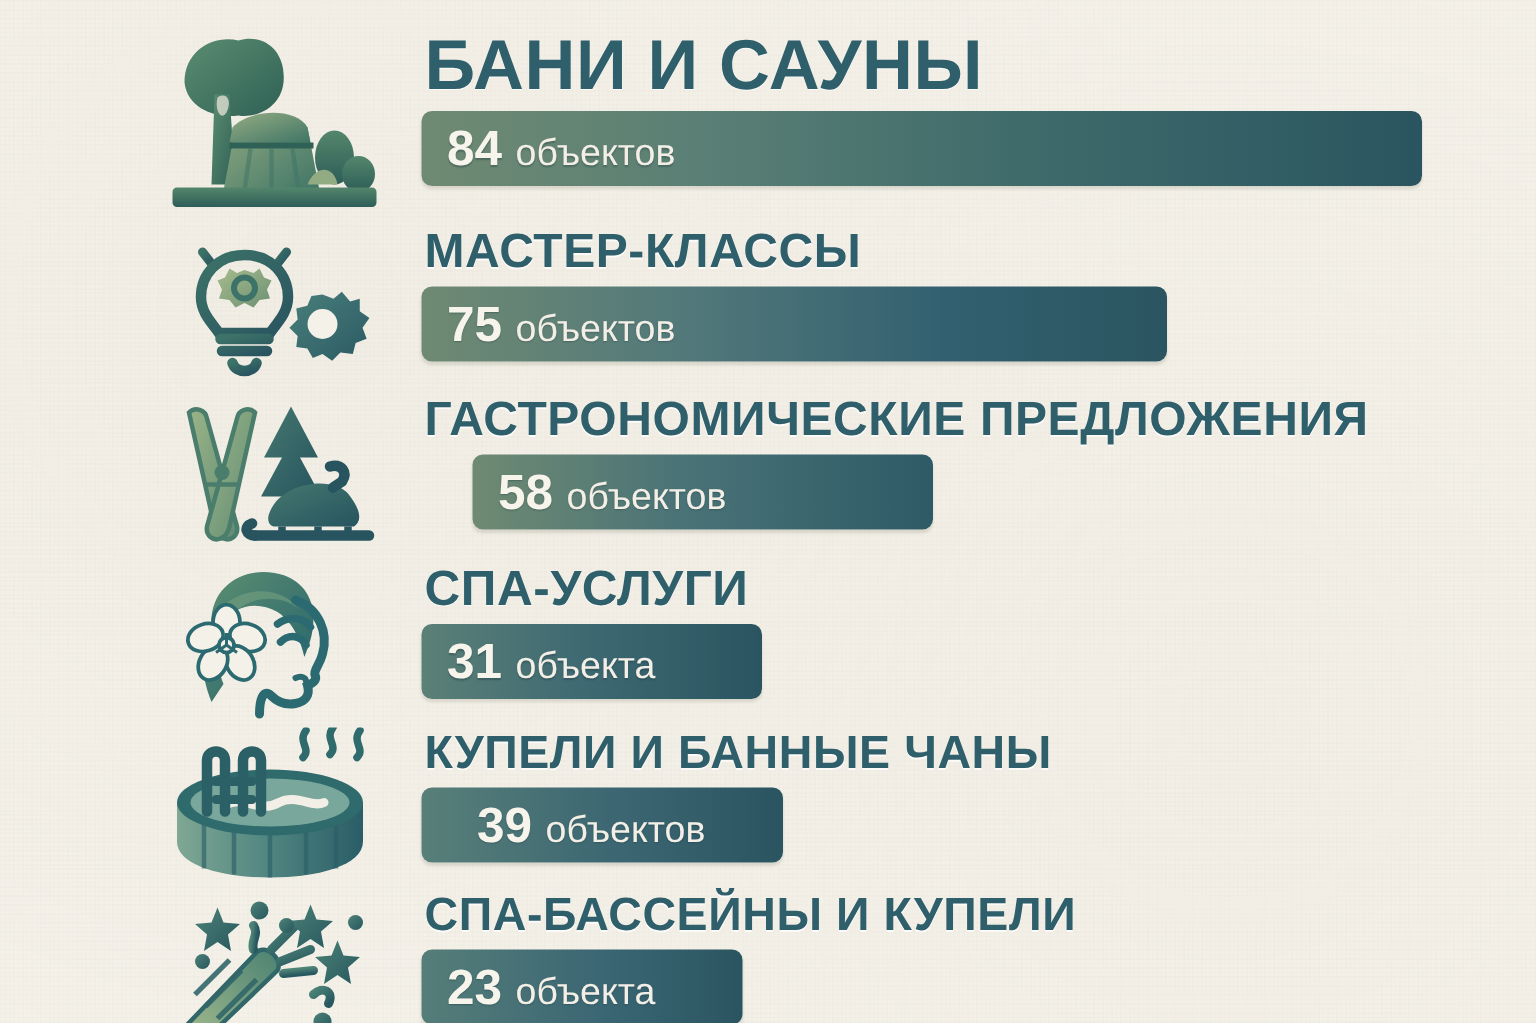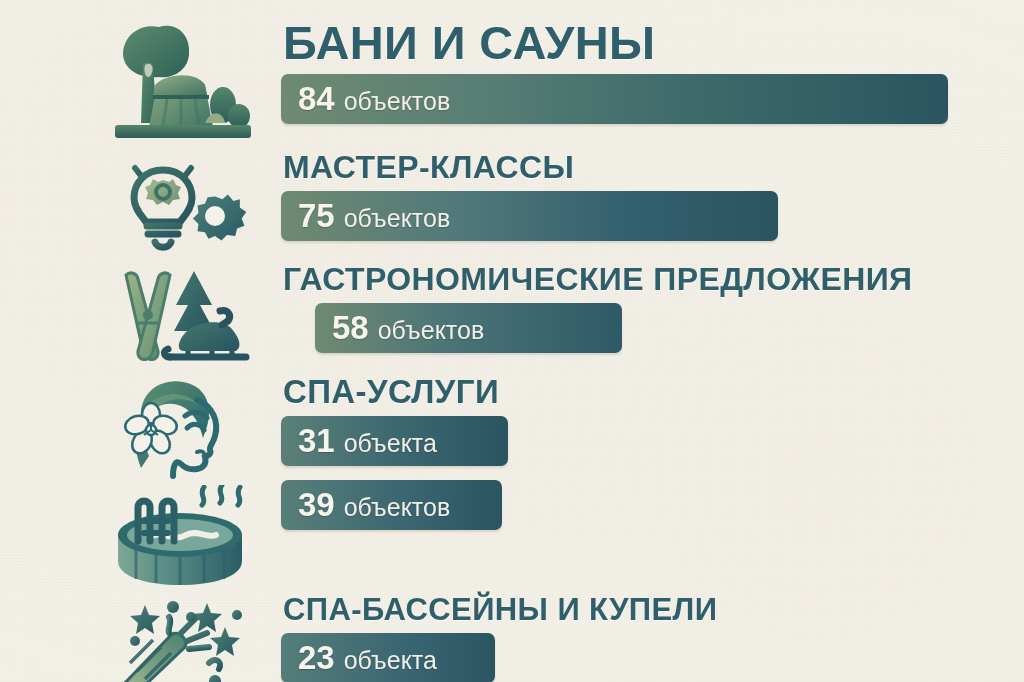--- a/index.html
+++ b/index.html
@@ -127,21 +127,21 @@
   #row-3 { top: 370px; }
   #row-3 .icon-wrap { top: 2px; height: 108px; }
   #row-3 .text-col { top: 0px; }
   #row-3 .row-title { font-size: 33px; line-height: 39px; margin: 2px 0 5px 2px; }
   #row-3 .bar { width: 227px; }
 
   #row-4 { top: 480px; }
   #row-4 .icon-wrap { top: 4px; height: 104px; }
   #row-4 .text-col { top: 0px; }
   #row-4 .row-title { font-size: 31px; line-height: 37px; margin: 3px 0 5px 2px; }
-  #row-4 .bar { width: 221px; }
+  #row-4 .bar { width: 221px; padding-left: 20px; }
 
   #row-5 { top: 588px; }
   #row-5 .icon-wrap { top: 6px; height: 96px; }
   #row-5 .text-col { top: 0px; }
   #row-5 .row-title { font-size: 31px; line-height: 37px; margin: 3px 0 5px 2px; }
   #row-5 .bar { width: 214px; }
 </style>
 </head>
 <body>
 
@@ -367,20 +367,21 @@
 
           <ellipse cx="74" cy="50" rx="53" ry="16" fill="#79a79b"></ellipse>
           <path d="M44 52 C56 44 66 58 80 50 C92 44 102 54 110 50" fill="none" stroke="#f2efe6" stroke-width="6" stroke-linecap="round"></path>
 
           <path d="M32 56 L32 22 C32 14 44 14 44 22 L44 56" fill="none" stroke="#2c6067" stroke-width="7" stroke-linecap="round"></path>
           <path d="M56 56 L56 22 C56 14 68 14 68 22 L68 56" fill="none" stroke="#2c6067" stroke-width="7" stroke-linecap="round"></path>
           <path d="M38 36 L62 36 M38 48 L62 48" stroke="#2c6067" stroke-width="6" stroke-linecap="round"></path>
         </svg>
       </div>
       <div class="text-col">
+        <div class="row-title">КУПЕЛИ И БАННЫЕ ЧАНЫ</div>
         <div class="bar" style="background:linear-gradient(90deg,#587f79 0%,#3b6672 55%,#2a5560 100%);">
           <div class="bar-inner">
             <span class="bar-value">39</span>
             <span class="bar-unit">объектов</span>
           </div>
         </div>
       </div>
     </div>
 
     <div class="row" id="row-5">

